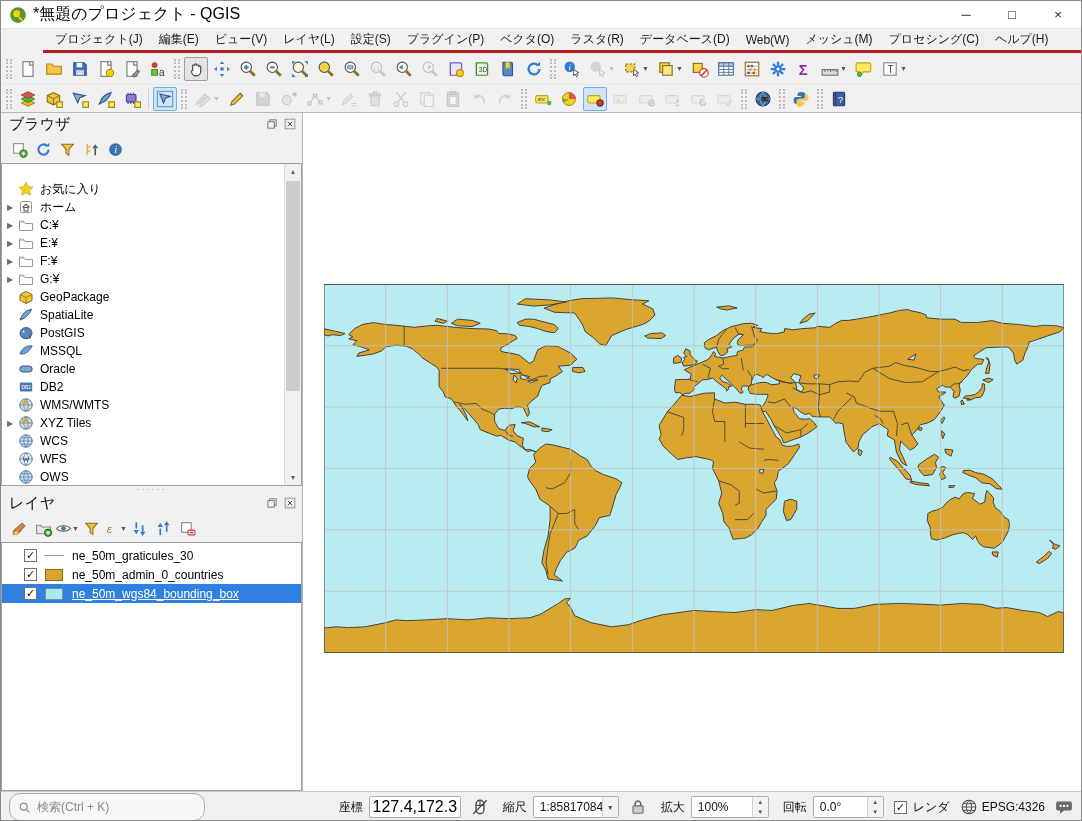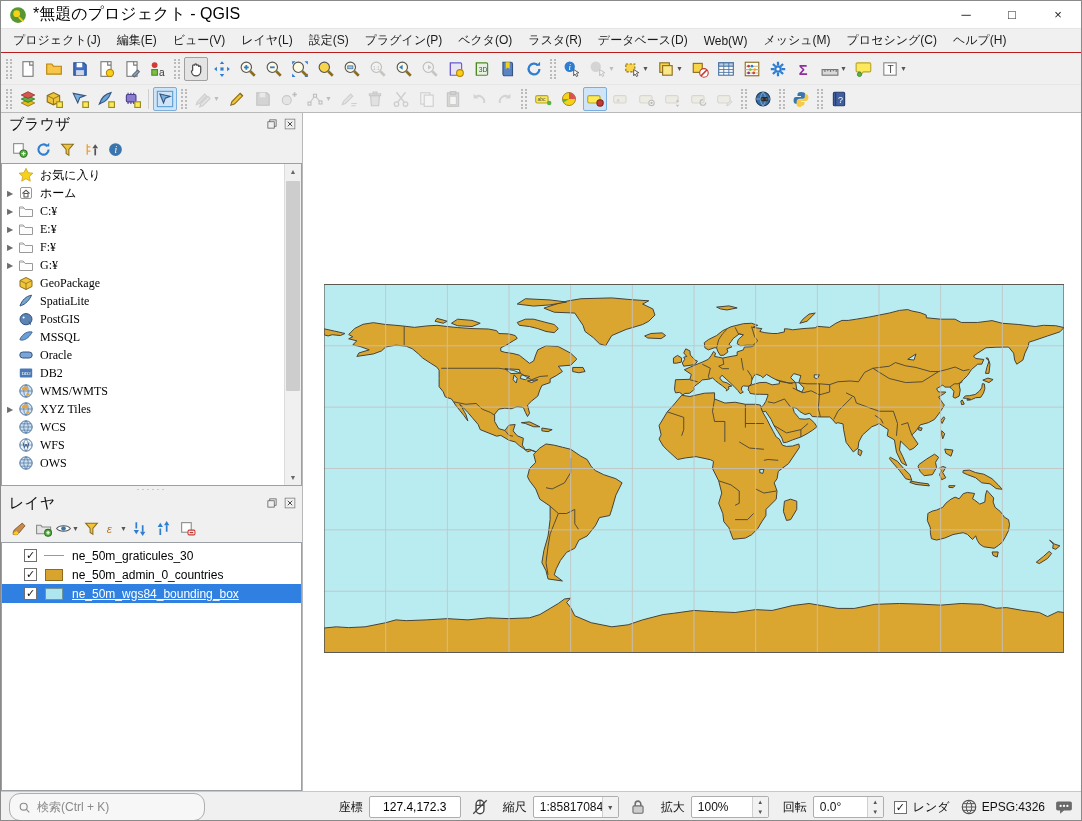--- a/index.html
+++ b/index.html
@@ -6,21 +6,21 @@
   *{box-sizing:border-box;}
   body{font-family:"Liberation Sans","DejaVu Sans",sans-serif;-webkit-font-smoothing:antialiased;}
   .window{position:relative;width:1082px;height:821px;background:#f0f0f0;border:1px solid #8a8a8a;overflow:hidden;}
   
   .titlebar{height:28px;background:#fff;display:flex;align-items:center;border-bottom:1px solid #e5e5e5;}
   .titlebar .logo{width:18px;height:18px;margin:0 6px 0 8px;flex:0 0 auto;}
   .titlebar .title{font-size:16px;color:#000;}
   .win-controls{margin-left:auto;display:flex;height:100%;}
   .win-btn{width:46px;height:100%;display:flex;align-items:center;justify-content:center;font-size:13px;color:#222;}
   
-  .menubar{height:24px;background:#f0f0f0;display:flex;align-items:center;padding-left:4px;border-bottom:1px solid #b91c1c;}
+  .menubar{height:24px;background:#f0f0f0;display:flex;align-items:center;padding-left:4px;border-bottom:3px solid #b91c1c;margin-left:42px;}
   .menu-item{font-size:12px;color:#1a1a1a;padding:3px 8px;white-space:nowrap;}
   
   .toolbar{display:flex;align-items:center;background:#f0f0f0;padding-left:2px;}
   .tb1{height:32px;border-bottom:1px solid #e6e6e6;}
   .tb2{height:28px;border-bottom:1px solid #b9b9b9;}
   .tb-handle{width:6px;height:20px;margin:0 3px;border-left:2px dotted #bbb;border-right:2px dotted #bbb;flex:0 0 auto;}
   .tb-sep{width:1px;height:20px;background:#cfcfcf;margin:0 3px;flex:0 0 auto;}
   .tbtn{position:relative;width:24px;height:24px;border:1px solid transparent;border-radius:2px;display:flex;align-items:center;justify-content:center;flex:0 0 auto;margin:0 1px;}
   .tbtn svg{width:18px;height:18px;}
   .tbtn.disabled{opacity:.32;filter:grayscale(85%);}
@@ -37,21 +37,21 @@
   .panel-head{height:22px;display:flex;align-items:center;padding:0 4px 0 8px;}
   .panel-title{font-size:15px;color:#111;flex:1;}
   .panel-btn{width:16px;height:16px;display:flex;align-items:center;justify-content:center;margin-left:2px;}
   .panel-btn svg{width:12px;height:12px;}
   .panel-tools{height:28px;display:flex;align-items:center;padding-left:6px;}
   .ptbtn{width:24px;height:24px;display:flex;align-items:center;justify-content:center;border-radius:2px;}
   .ptbtn svg{width:17px;height:17px;}
   .ptbtn .dd{font-size:7px;color:#555;}
   .panel-body{flex:1;background:#fff;border:1px solid #9aa0a6;margin:0 0 0 0;position:relative;overflow:hidden;}
   
-  .tree{position:absolute;inset:0 17px 0 0;overflow:hidden;padding-top:2px;font-family:Liberation Serif, serif;}
+  .tree{position:absolute;inset:0 17px 0 0;overflow:hidden;padding-top:16px;}
   .trow{height:18px;display:flex;align-items:center;font-size:12px;color:#000;white-space:nowrap;}
   .trow .arrow{width:16px;text-align:center;font-size:8px;color:#6d6d6d;flex:0 0 auto;}
   .trow .ticon{width:16px;height:16px;margin-right:6px;flex:0 0 auto;}
   .trow .ticon svg{width:16px;height:16px;}
   .scrollbar{position:absolute;top:0;right:0;bottom:0;width:17px;background:#f0f0f0;border-left:1px solid #dcdcdc;display:flex;flex-direction:column;align-items:center;}
   .sb-arrow{height:15px;width:100%;display:flex;align-items:center;justify-content:center;font-size:7px;color:#666;}
   .sb-track{flex:1;width:100%;position:relative;}
   .sb-thumb{position:absolute;left:1px;right:1px;top:2px;height:72%;background:#cdcdcd;border-radius:1px;}
   
   .splitter{height:6px;display:flex;align-items:center;justify-content:center;color:#9a9a9a;font-size:9px;letter-spacing:2px;line-height:2px;}
@@ -65,21 +65,21 @@
   .lsym .line{width:20px;height:0;border-top:1.5px solid #9a9a9a;}
   
   .canvas{flex:1;background:#fff;position:relative;}
   .mapwrap{position:absolute;left:21px;top:171px;width:740px;height:369px;}
   .mapwrap svg{display:block;width:740px;height:369px;}
   
   .statusbar{height:31px;background:#f0f0f0;border-top:1px solid #c8c8c8;display:flex;align-items:center;padding:0 8px;font-size:12px;color:#111;}
   .searchbox{width:196px;height:28px;border:1px solid #aeaeae;border-radius:11px;background:#f7f7f7;display:flex;align-items:center;padding:0 8px;color:#8a8a8a;}
   .searchbox svg{width:13px;height:13px;margin-right:6px;flex:0 0 auto;}
   .sb-label{margin:0 6px 0 14px;white-space:nowrap;}
-  .sb-input{height:22px;background:#fff;border:1px solid #aeaeae;border-radius:2px;display:flex;align-items:center;justify-content:center;font-size:12px;color:#000;}
+  .sb-input{height:22px;background:#fff;border:1px solid #aeaeae;border-radius:2px;display:flex;align-items:center;justify-content:center;font-size:16px;color:#000;}
   .sb-spin{display:flex;height:22px;border:1px solid #aeaeae;border-radius:2px;background:#fff;}
   .sb-spin .val{padding:0 6px;display:flex;align-items:center;min-width:52px;}
   .spin-btns{width:16px;display:flex;flex-direction:column;border-left:1px solid #d0d0d0;}
   .spin-btns div{flex:1;display:flex;align-items:center;justify-content:center;font-size:6px;color:#555;background:#f2f2f2;}
   .ddbtn{width:16px;display:flex;align-items:center;justify-content:center;font-size:7px;color:#555;background:#f2f2f2;border-left:1px solid #d0d0d0;}
   .sicon{width:18px;height:18px;flex:0 0 auto;}
   .sicon svg{width:18px;height:18px;}
   .gap{margin-left:10px;}
 </style>
 </head>

